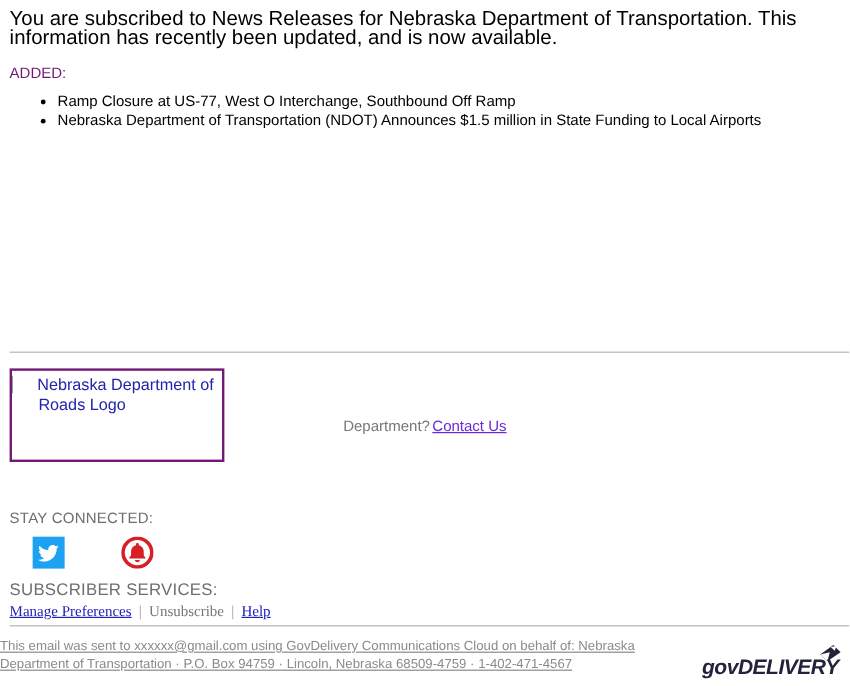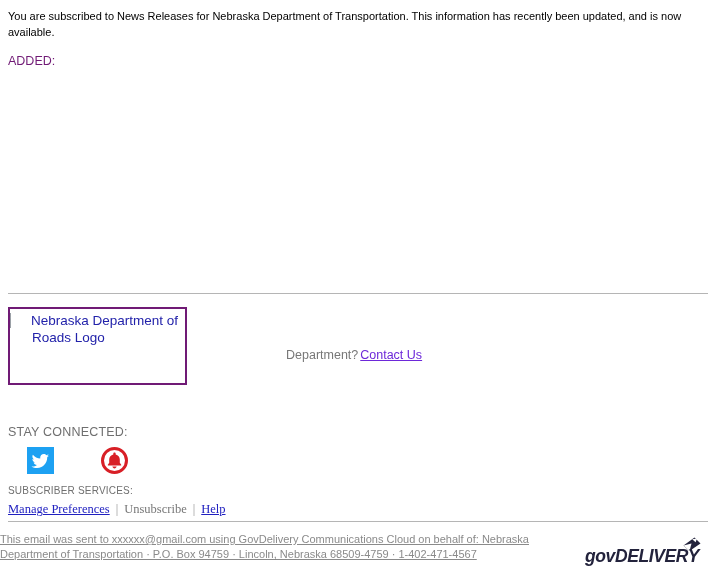--- a/index.html
+++ b/index.html
@@ -15,21 +15,21 @@
     font-family: "Liberation Sans", sans-serif;
     color: #000000;
     -webkit-font-smoothing: antialiased;
   }
 
   
   .message-body {
     padding: 8px 14px 0 8px;
   }
   .intro-paragraph {
-    font-size: 11px;
+    font-size: 17px;
     line-height: 16px;
     color: #000;
     margin: 0 0 13px 0;
     max-width: 686px;
   }
   .source-link {
     display: inline-block;
     font-size: 12.5px;
     line-height: 16px;
     color: #2020c0;
@@ -142,21 +142,21 @@
   .social-icon.bell { left: 93px; }
 
   
   .subscriber-services {
     position: absolute;
     left: 8px;
     top: 483px;
     width: 460px;
   }
   .subscriber-label {
-    font-size: 10px;
+    font-size: 14px;
     line-height: 16px;
     color: #6f6f6f;
     letter-spacing: 0.2px;
   }
   .subscriber-links {
     margin-top: 2px;
     font-size: 12.5px;
     line-height: 17px;
     color: #777777;
     white-space: nowrap;
@@ -212,20 +212,24 @@
 </head>
 <body>
 
 <div class="message-body">
 
   <p class="intro-paragraph">You are subscribed to News Releases for Nebraska Department of Transportation. This information has recently been updated, and is now available.</p>
 
 
   <div class="added-label">ADDED:</div>
 
+  <ul class="added-list">
+    <li>Ramp Closure at US-77, West O Interchange, Southbound Off Ramp</li>
+    <li>Nebraska Department of Transportation (NDOT) Announces $1.5 million in State Funding to Local Airports</li>
+  </ul>
 </div>
 
 <div class="footer-divider"></div>
 
 <div class="logo-row">
 
   <div class="logo-placeholder">
     <span class="logo-alt-text">
       <span class="broken-img-icon">
         <svg width="15" height="15" viewBox="0 0 15 15" xmlns="http://www.w3.org/2000/svg">

